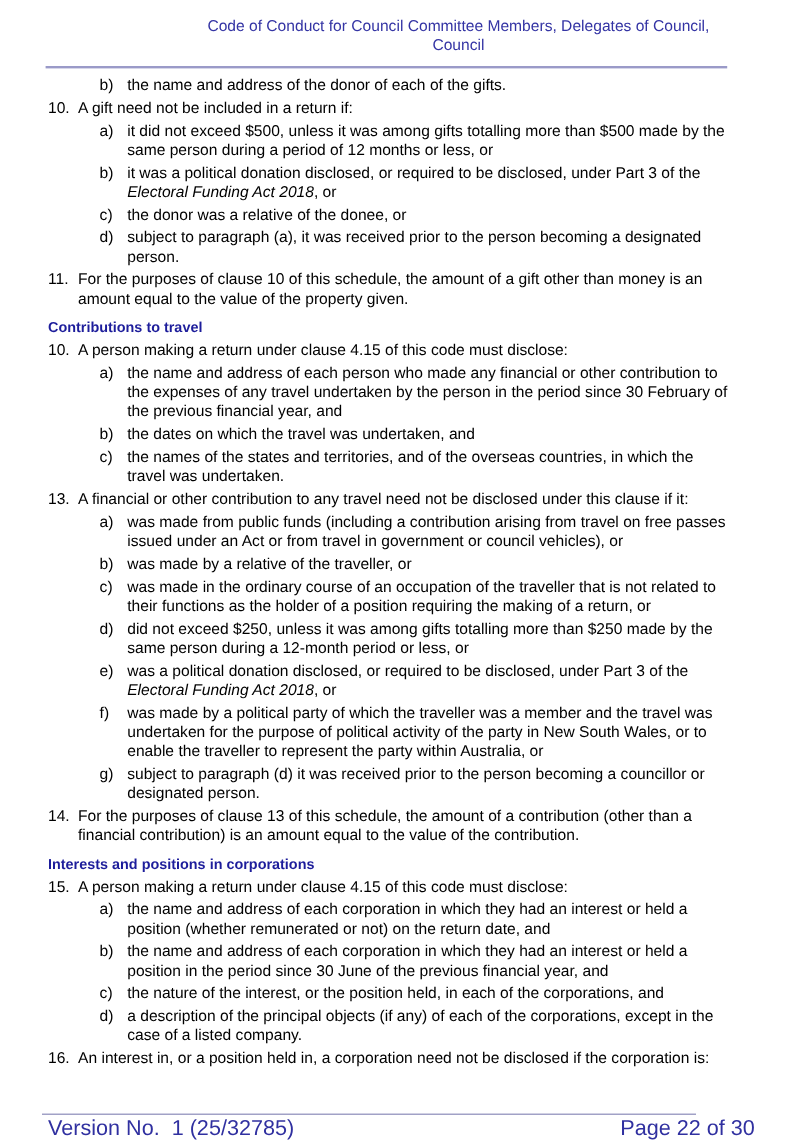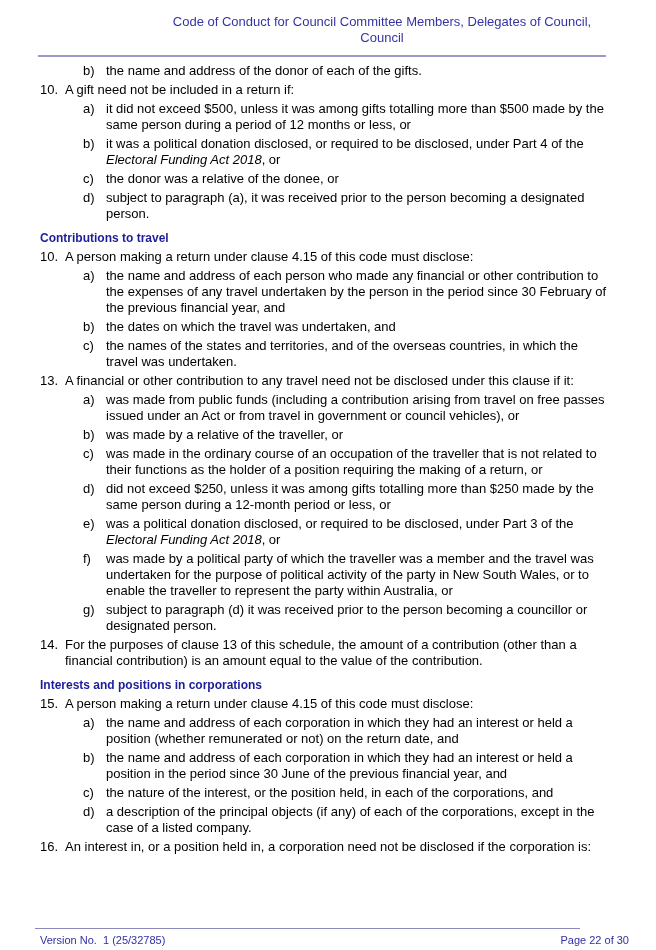--- a/index.html
+++ b/index.html
@@ -47,21 +47,21 @@
     left:35px;top:928px;
     width:545px;
     border-top:1px solid #8a8ab8;
     height:0;
   }
   .footer{
     position:absolute;
     left:40px;right:27px;top:932px;
     display:flex;
     justify-content:space-between;
-    font-size:11px;
+    font-size:18px;
     line-height:16px;
     color:#3030a0;
   }
   .footer .fleft{white-space:pre;}
 </style>
 </head>
 <body>
 
 <div class="page">
 
@@ -79,29 +79,33 @@
       <div class="item lvl1">
         <span class="marker">10.</span>
         <span class="itext"><span>A gift need not be included in a return if:</span></span>
       </div>
       <div class="item lvl2">
         <span class="marker">a)</span>
         <span class="itext"><span>it did not exceed $500, unless it was among gifts totalling more than $500 made by the same person during a period of 12 months or less, or</span></span>
       </div>
       <div class="item lvl2">
         <span class="marker">b)</span>
-        <span class="itext"><span>it was a political donation disclosed, or required to be disclosed, under Part 4 of the </span><span class="it">Electoral Funding Act 2018</span><span>, or</span></span>
+        <span class="itext"><span>it was a political donation disclosed, or required to be disclosed, under Part 3 of the </span><span class="it">Electoral Funding Act 2018</span><span>, or</span></span>
       </div>
       <div class="item lvl2">
         <span class="marker">c)</span>
         <span class="itext"><span>the donor was a relative of the donee, or</span></span>
       </div>
       <div class="item lvl2">
         <span class="marker">d)</span>
         <span class="itext"><span>subject to paragraph (a), it was received prior to the person becoming a designated person.</span></span>
+      </div>
+      <div class="item lvl1">
+        <span class="marker">11.</span>
+        <span class="itext"><span>For the purposes of clause 10 of this schedule, the amount of a gift other than money is an amount equal to the value of the property given.</span></span>
       </div>
       <div class="sec-heading">Contributions to travel</div>
       <div class="item lvl1">
         <span class="marker">10.</span>
         <span class="itext"><span>A person making a return under clause 4.15 of this code must disclose:</span></span>
       </div>
       <div class="item lvl2">
         <span class="marker">a)</span>
         <span class="itext"><span>the name and address of each person who made any financial or other contribution to the expenses of any travel undertaken by the person in the period since 30 February of the previous financial year, and</span></span>
       </div>

